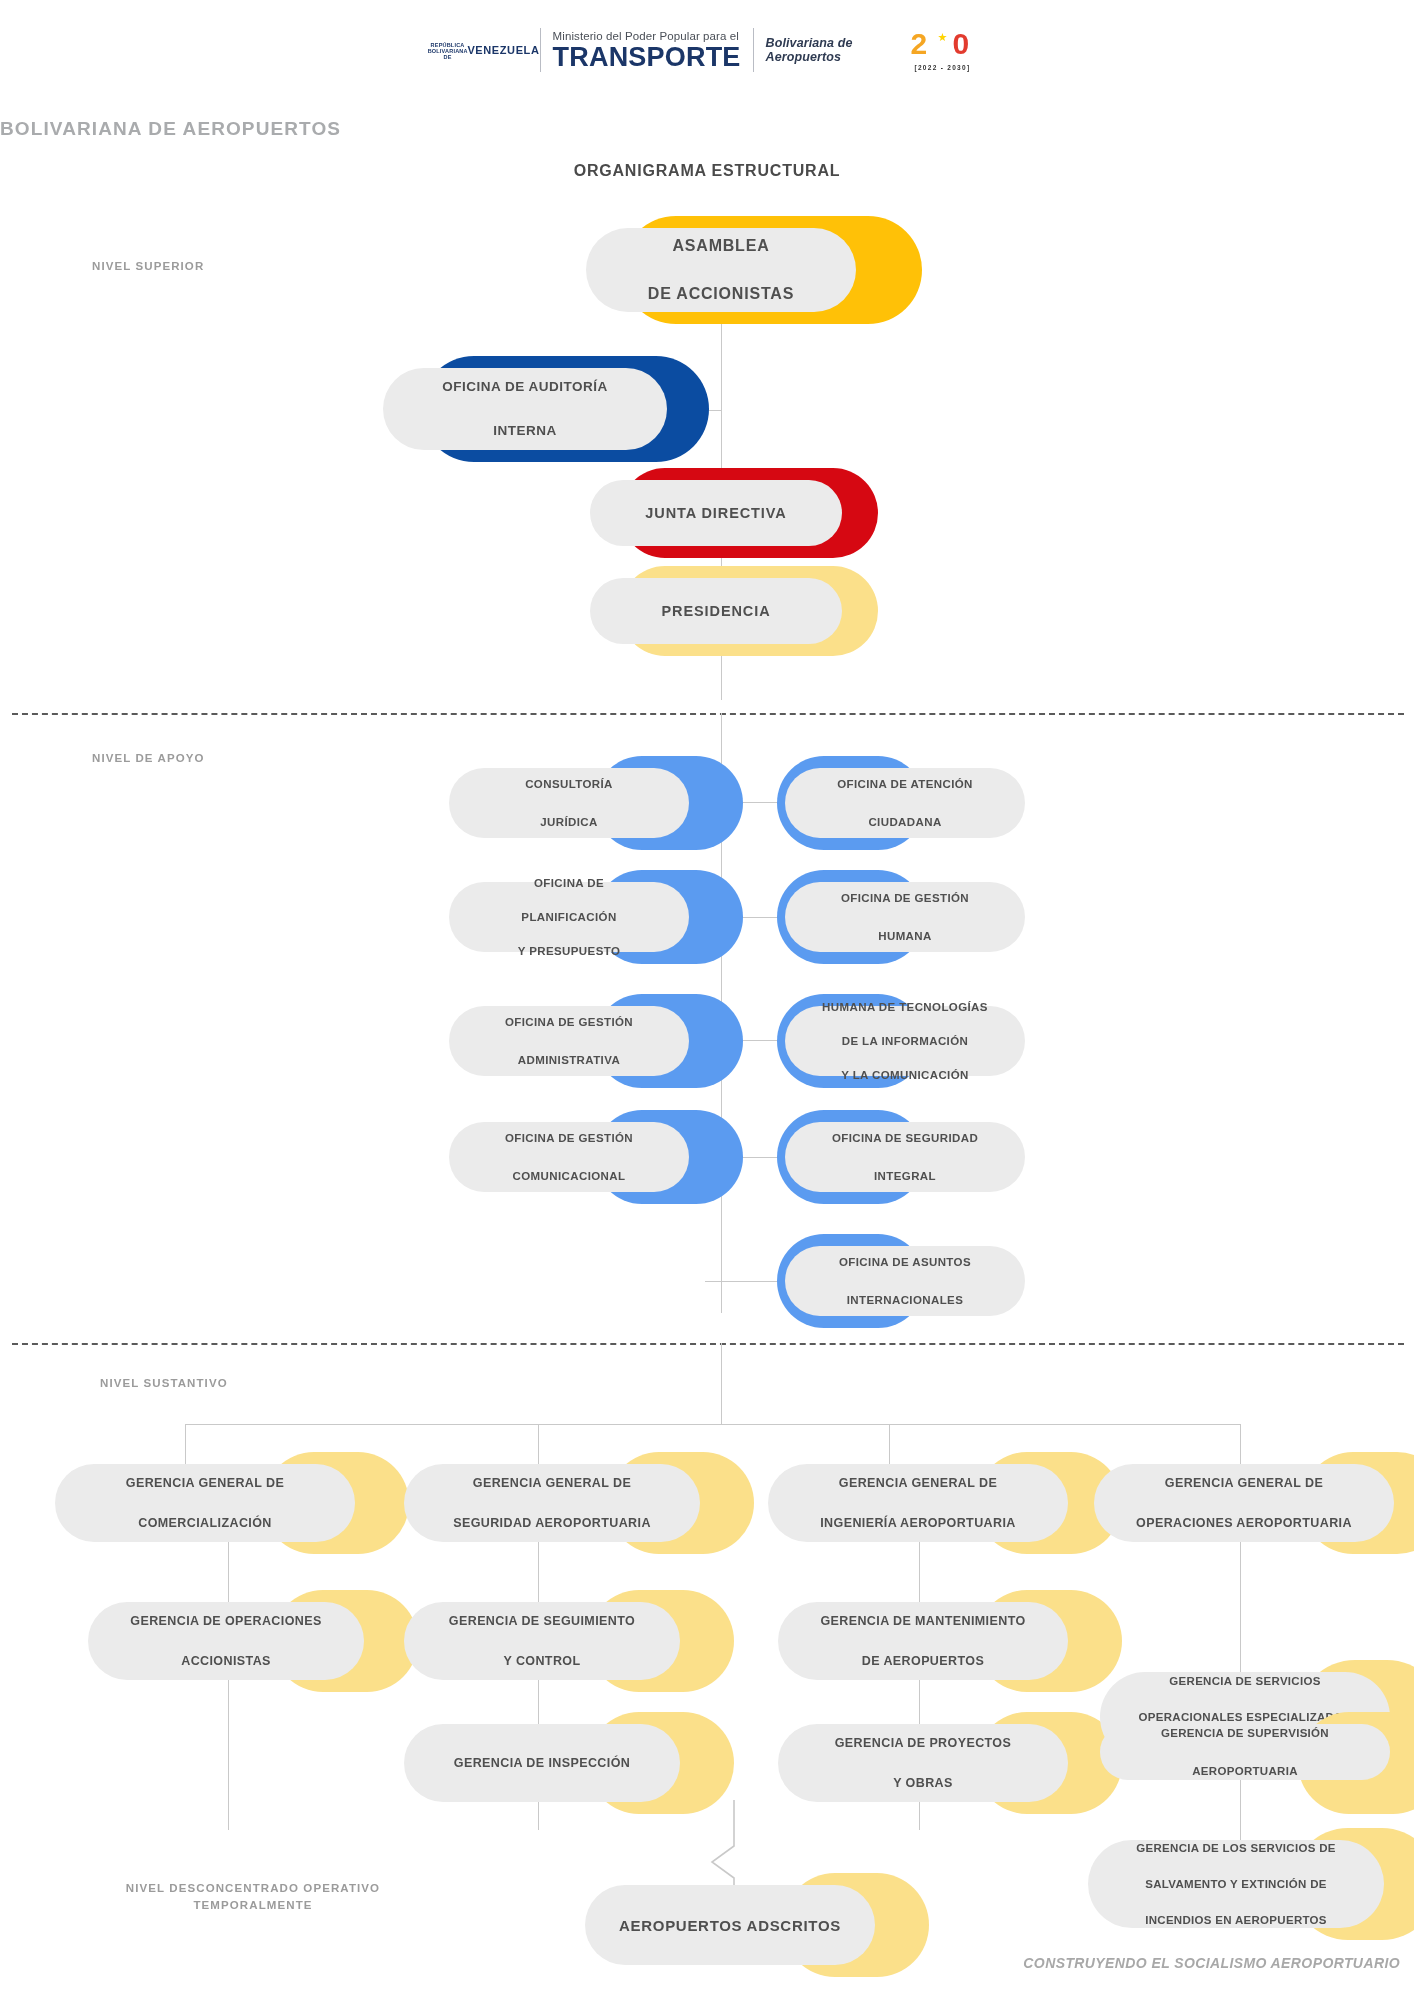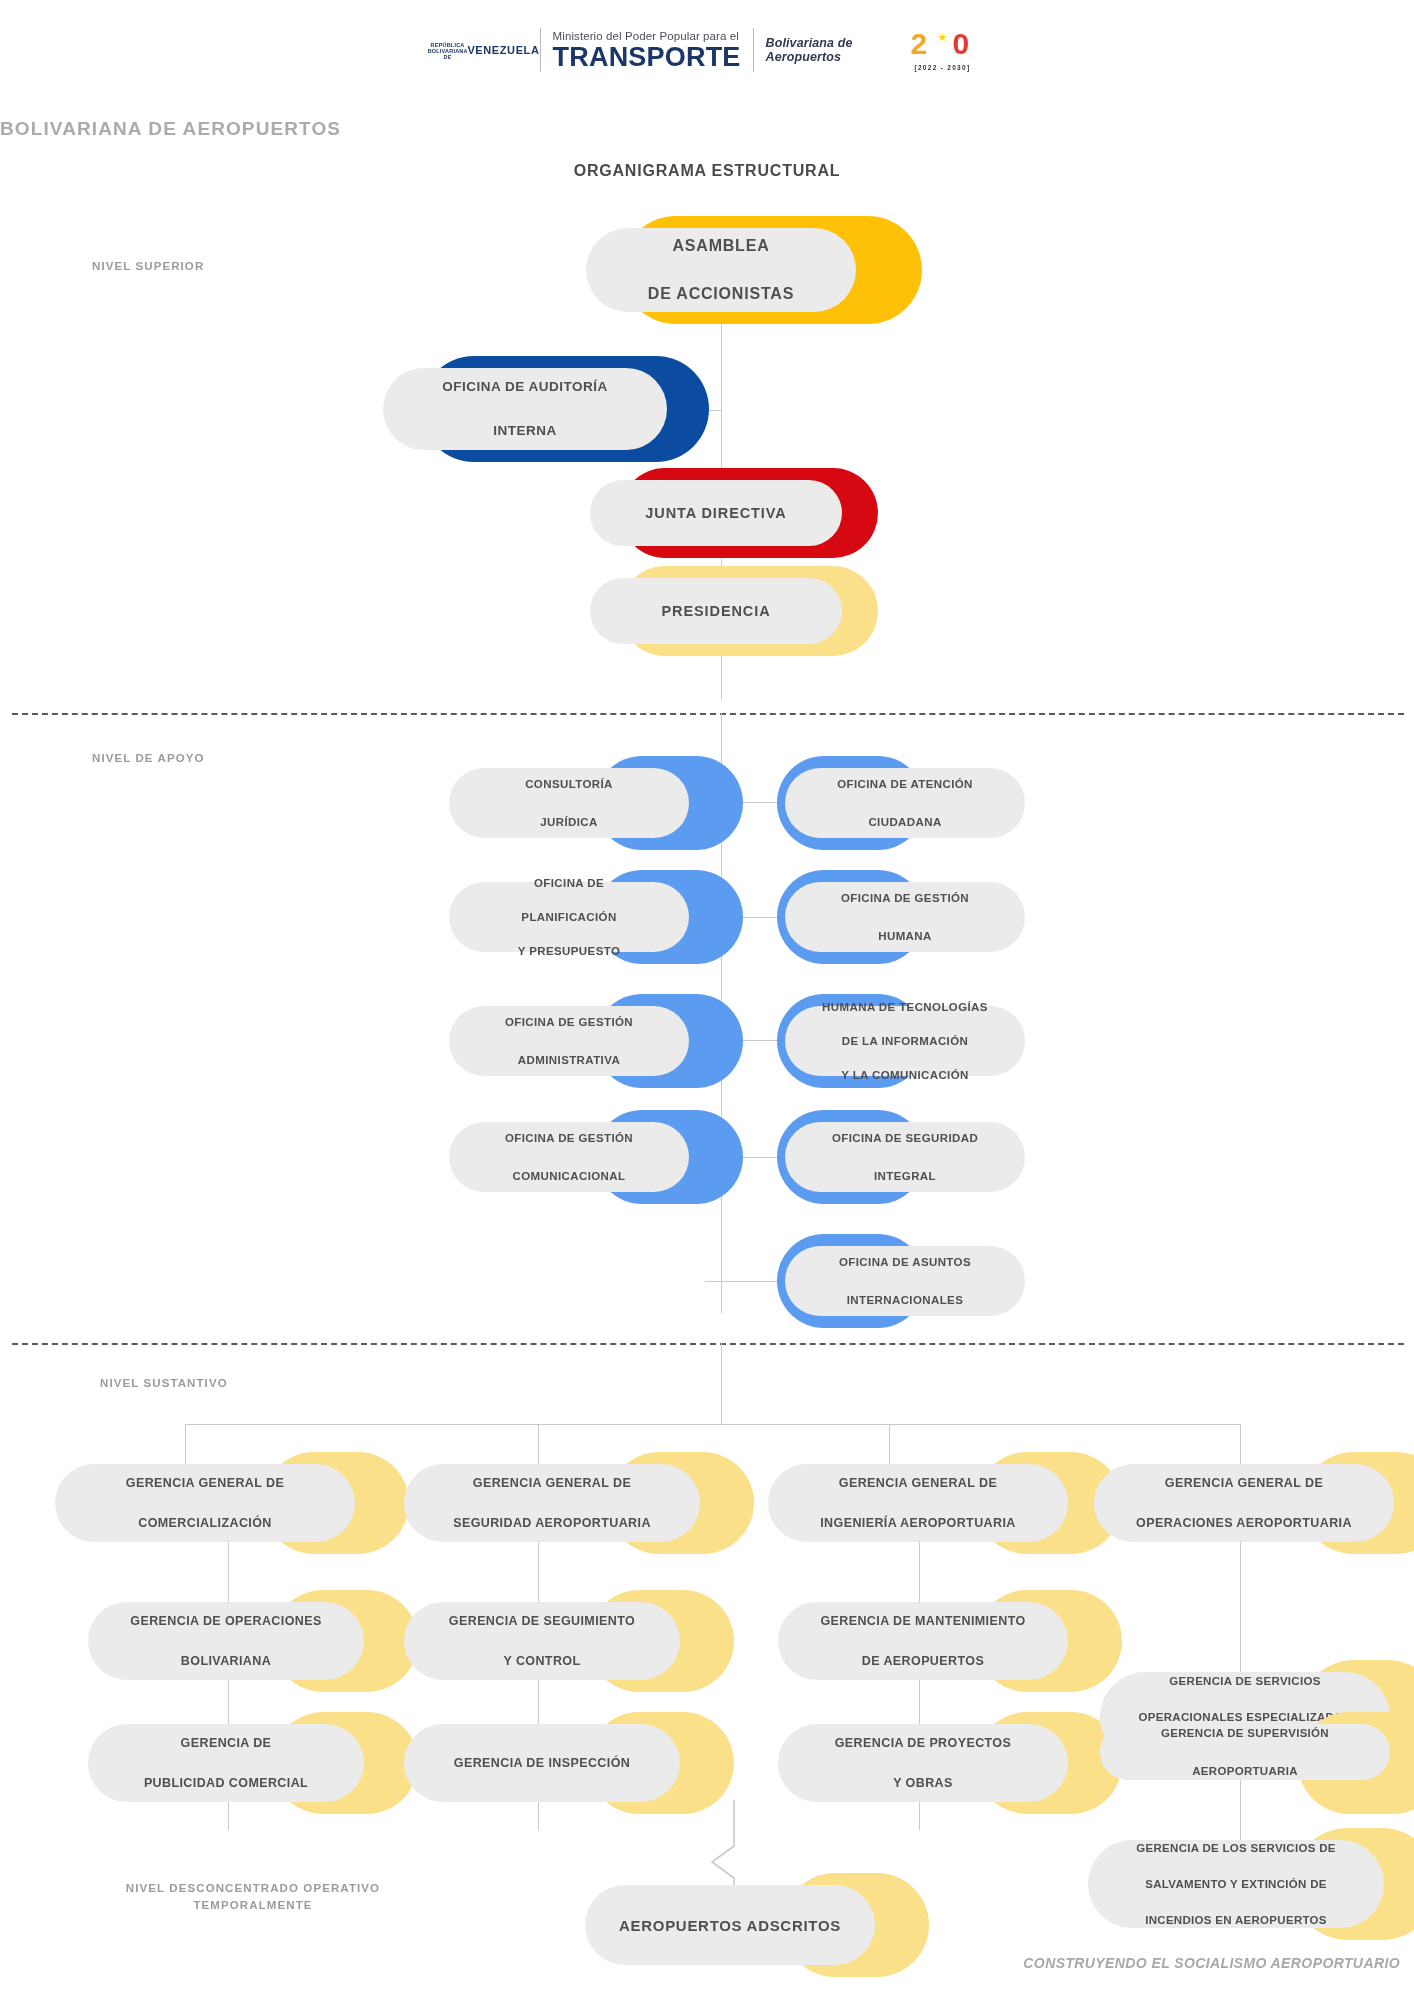--- a/index.html
+++ b/index.html
@@ -305,34 +305,25 @@
         <span>COMERCIALIZACIÓN</span>
       </span>
     </div>
   </div>
 
   <div class="node" style="left:88px;top:1602px;width:276px;height:78px;">
     <div class="shade" style="left:184px;top:-12px;width:146px;height:102px;background:#FBE08A;"></div>
     <div class="pill" style="width:276px;height:78px;">
       <span style="font-size:12.5px;line-height:20px;letter-spacing:.4px;">
         <span>GERENCIA DE OPERACIONES</span><br>
-        <span>BOLIVARIANA</span>
-      </span>
-    </div>
-  </div>
-
-  <div class="node" style="left:88px;top:1724px;width:276px;height:78px;">
-    <div class="shade" style="left:184px;top:-12px;width:146px;height:102px;background:#FBE08A;"></div>
-    <div class="pill" style="width:276px;height:78px;">
-      <span style="font-size:12.5px;line-height:20px;letter-spacing:.4px;">
-        <span>GERENCIA DE</span><br>
-        <span>PUBLICIDAD COMERCIAL</span>
-      </span>
-    </div>
-  </div>
+        <span>ACCIONISTAS</span>
+      </span>
+    </div>
+  </div>
+
 
   <div class="node" style="left:404px;top:1464px;width:296px;height:78px;">
     <div class="shade" style="left:204px;top:-12px;width:146px;height:102px;background:#FBE08A;"></div>
     <div class="pill" style="width:296px;height:78px;">
       <span style="font-size:12.5px;line-height:20px;letter-spacing:.4px;">
         <span>GERENCIA GENERAL  DE</span><br>
         <span>SEGURIDAD AEROPORTUARIA</span>
       </span>
     </div>
   </div>

